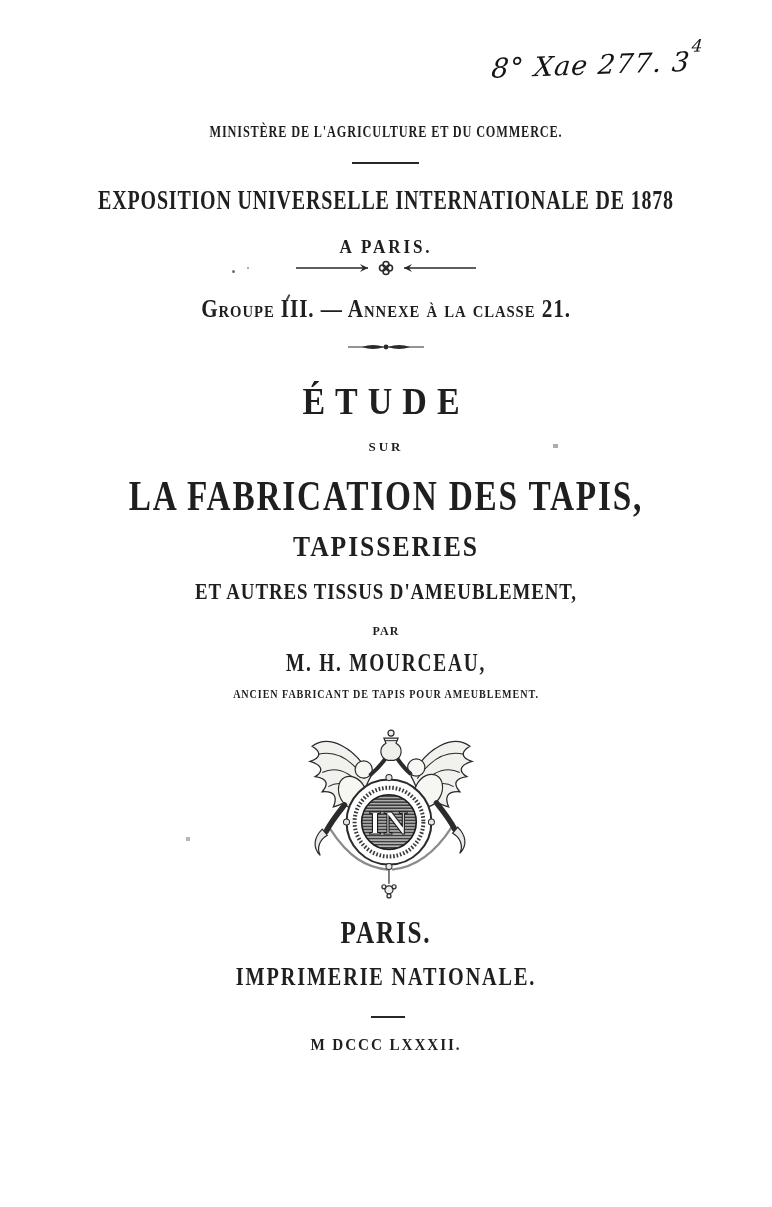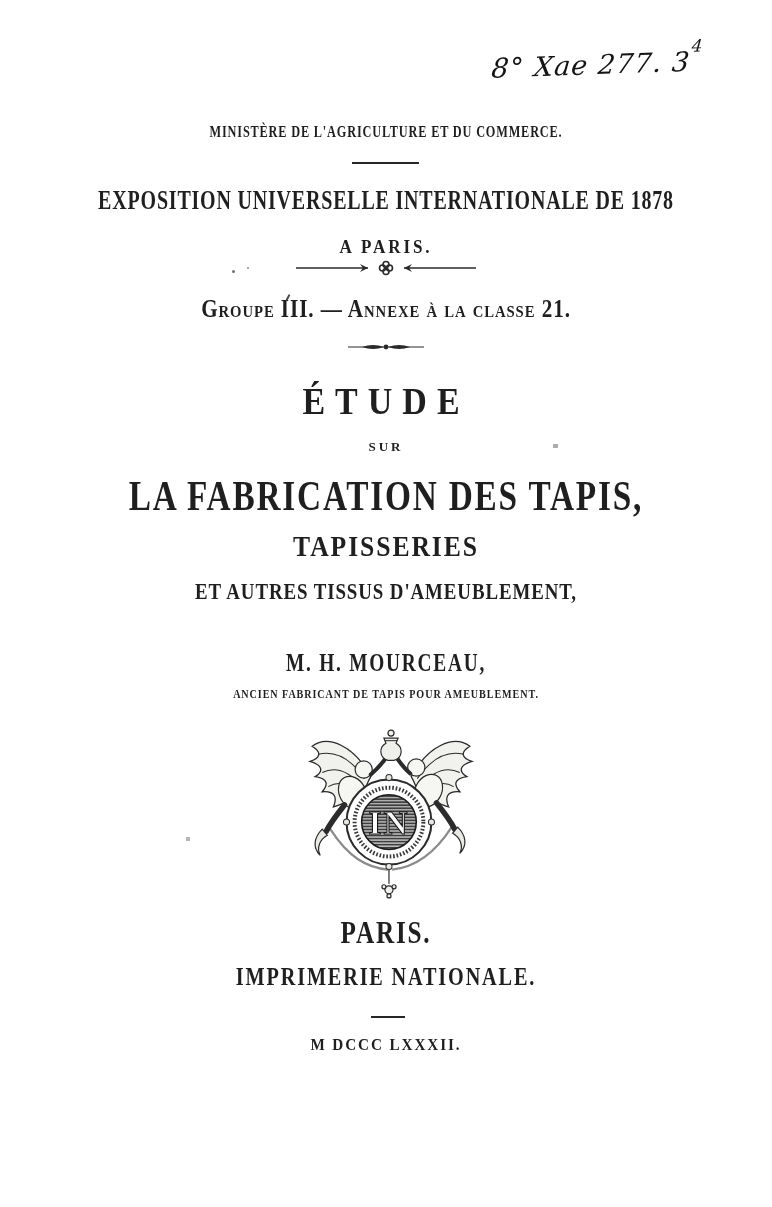--- a/index.html
+++ b/index.html
@@ -103,20 +103,21 @@
   </svg>
 
   <div class="line etude">ÉTUDE</div>
   <div class="line sur">SUR</div>
   <div class="speck speck-sur"></div>
 
   <div class="line main-title">LA FABRICATION DES TAPIS,</div>
   <div class="line sub1">TAPISSERIES</div>
   <div class="line sub2">ET AUTRES TISSUS D'AMEUBLEMENT,</div>
 
+  <div class="line par">PAR</div>
   <div class="line author">M. H. MOURCEAU,</div>
   <div class="line author-title">ANCIEN FABRICANT DE TAPIS POUR AMEUBLEMENT.</div>
 
   <div class="speck speck-left"></div>
 
   <svg class="vignette" viewBox="0 0 180 180">
     <defs>
       <pattern id="hatch" width="4" height="3" patternUnits="userSpaceOnUse">
         <rect width="4" height="3" fill="#3e3e3e"></rect>
         <line x1="0" y1="0.8" x2="4" y2="0.8" stroke="#ffffff" stroke-width="0.9"></line>

